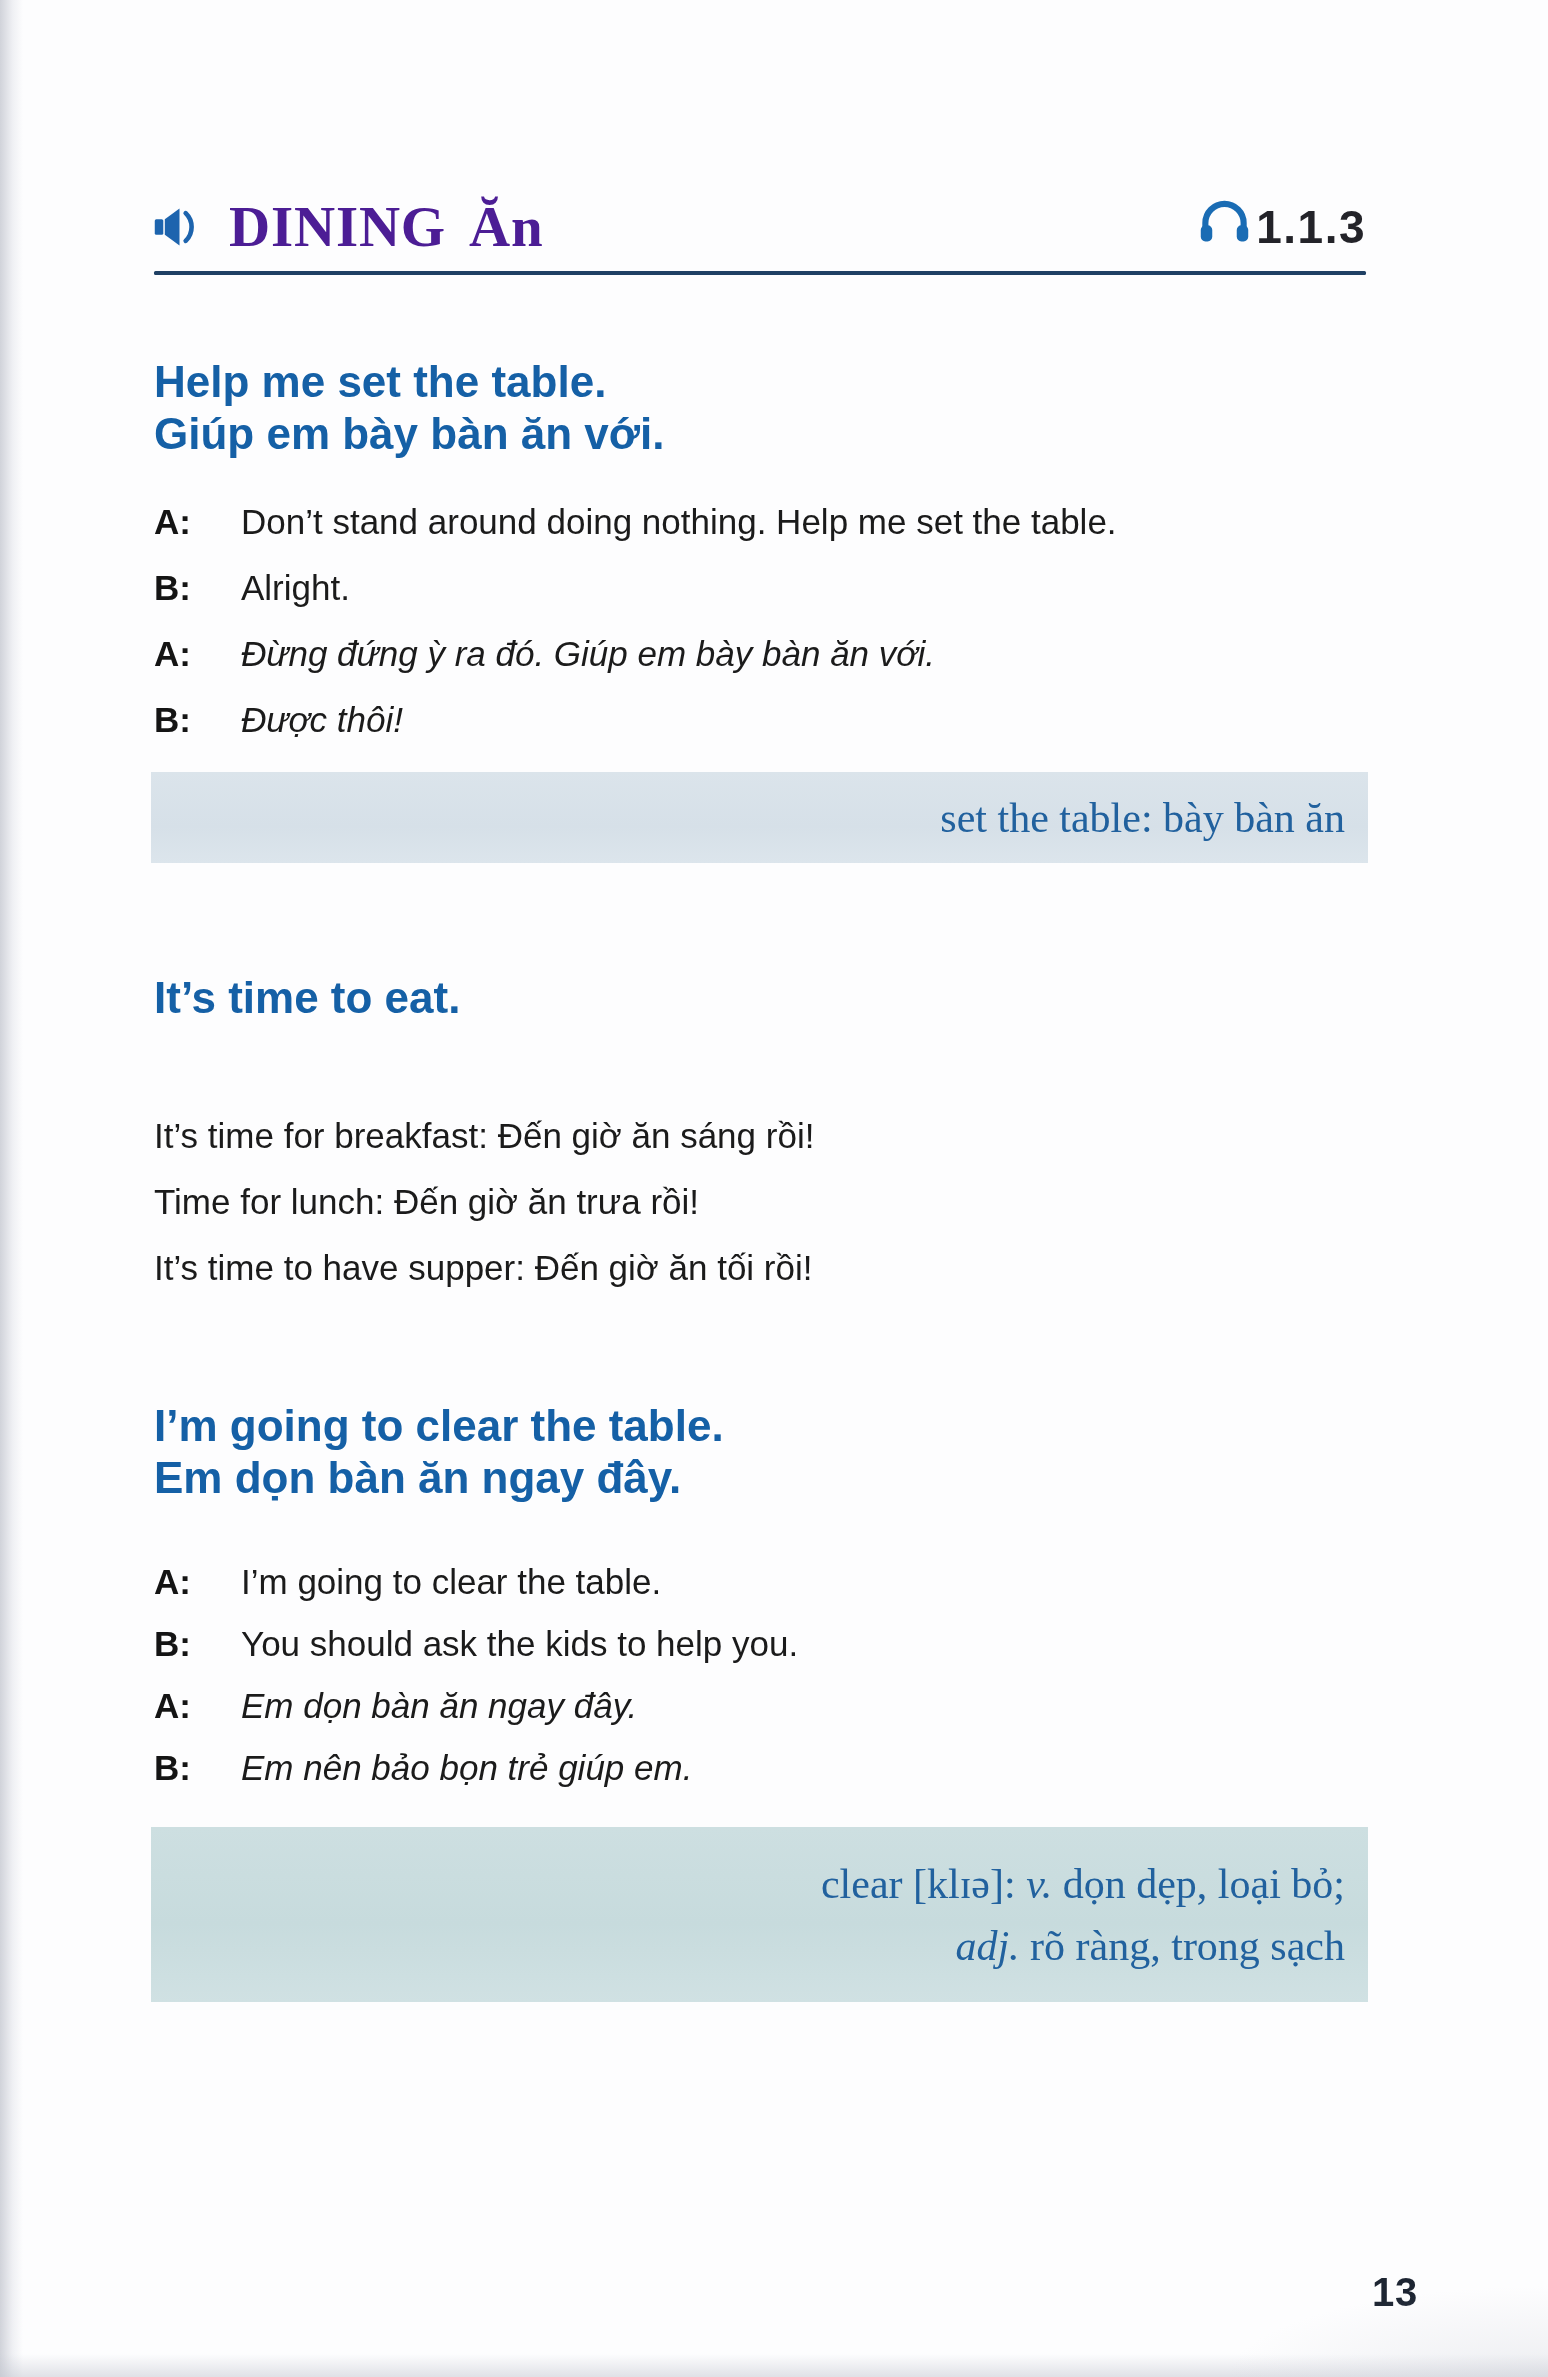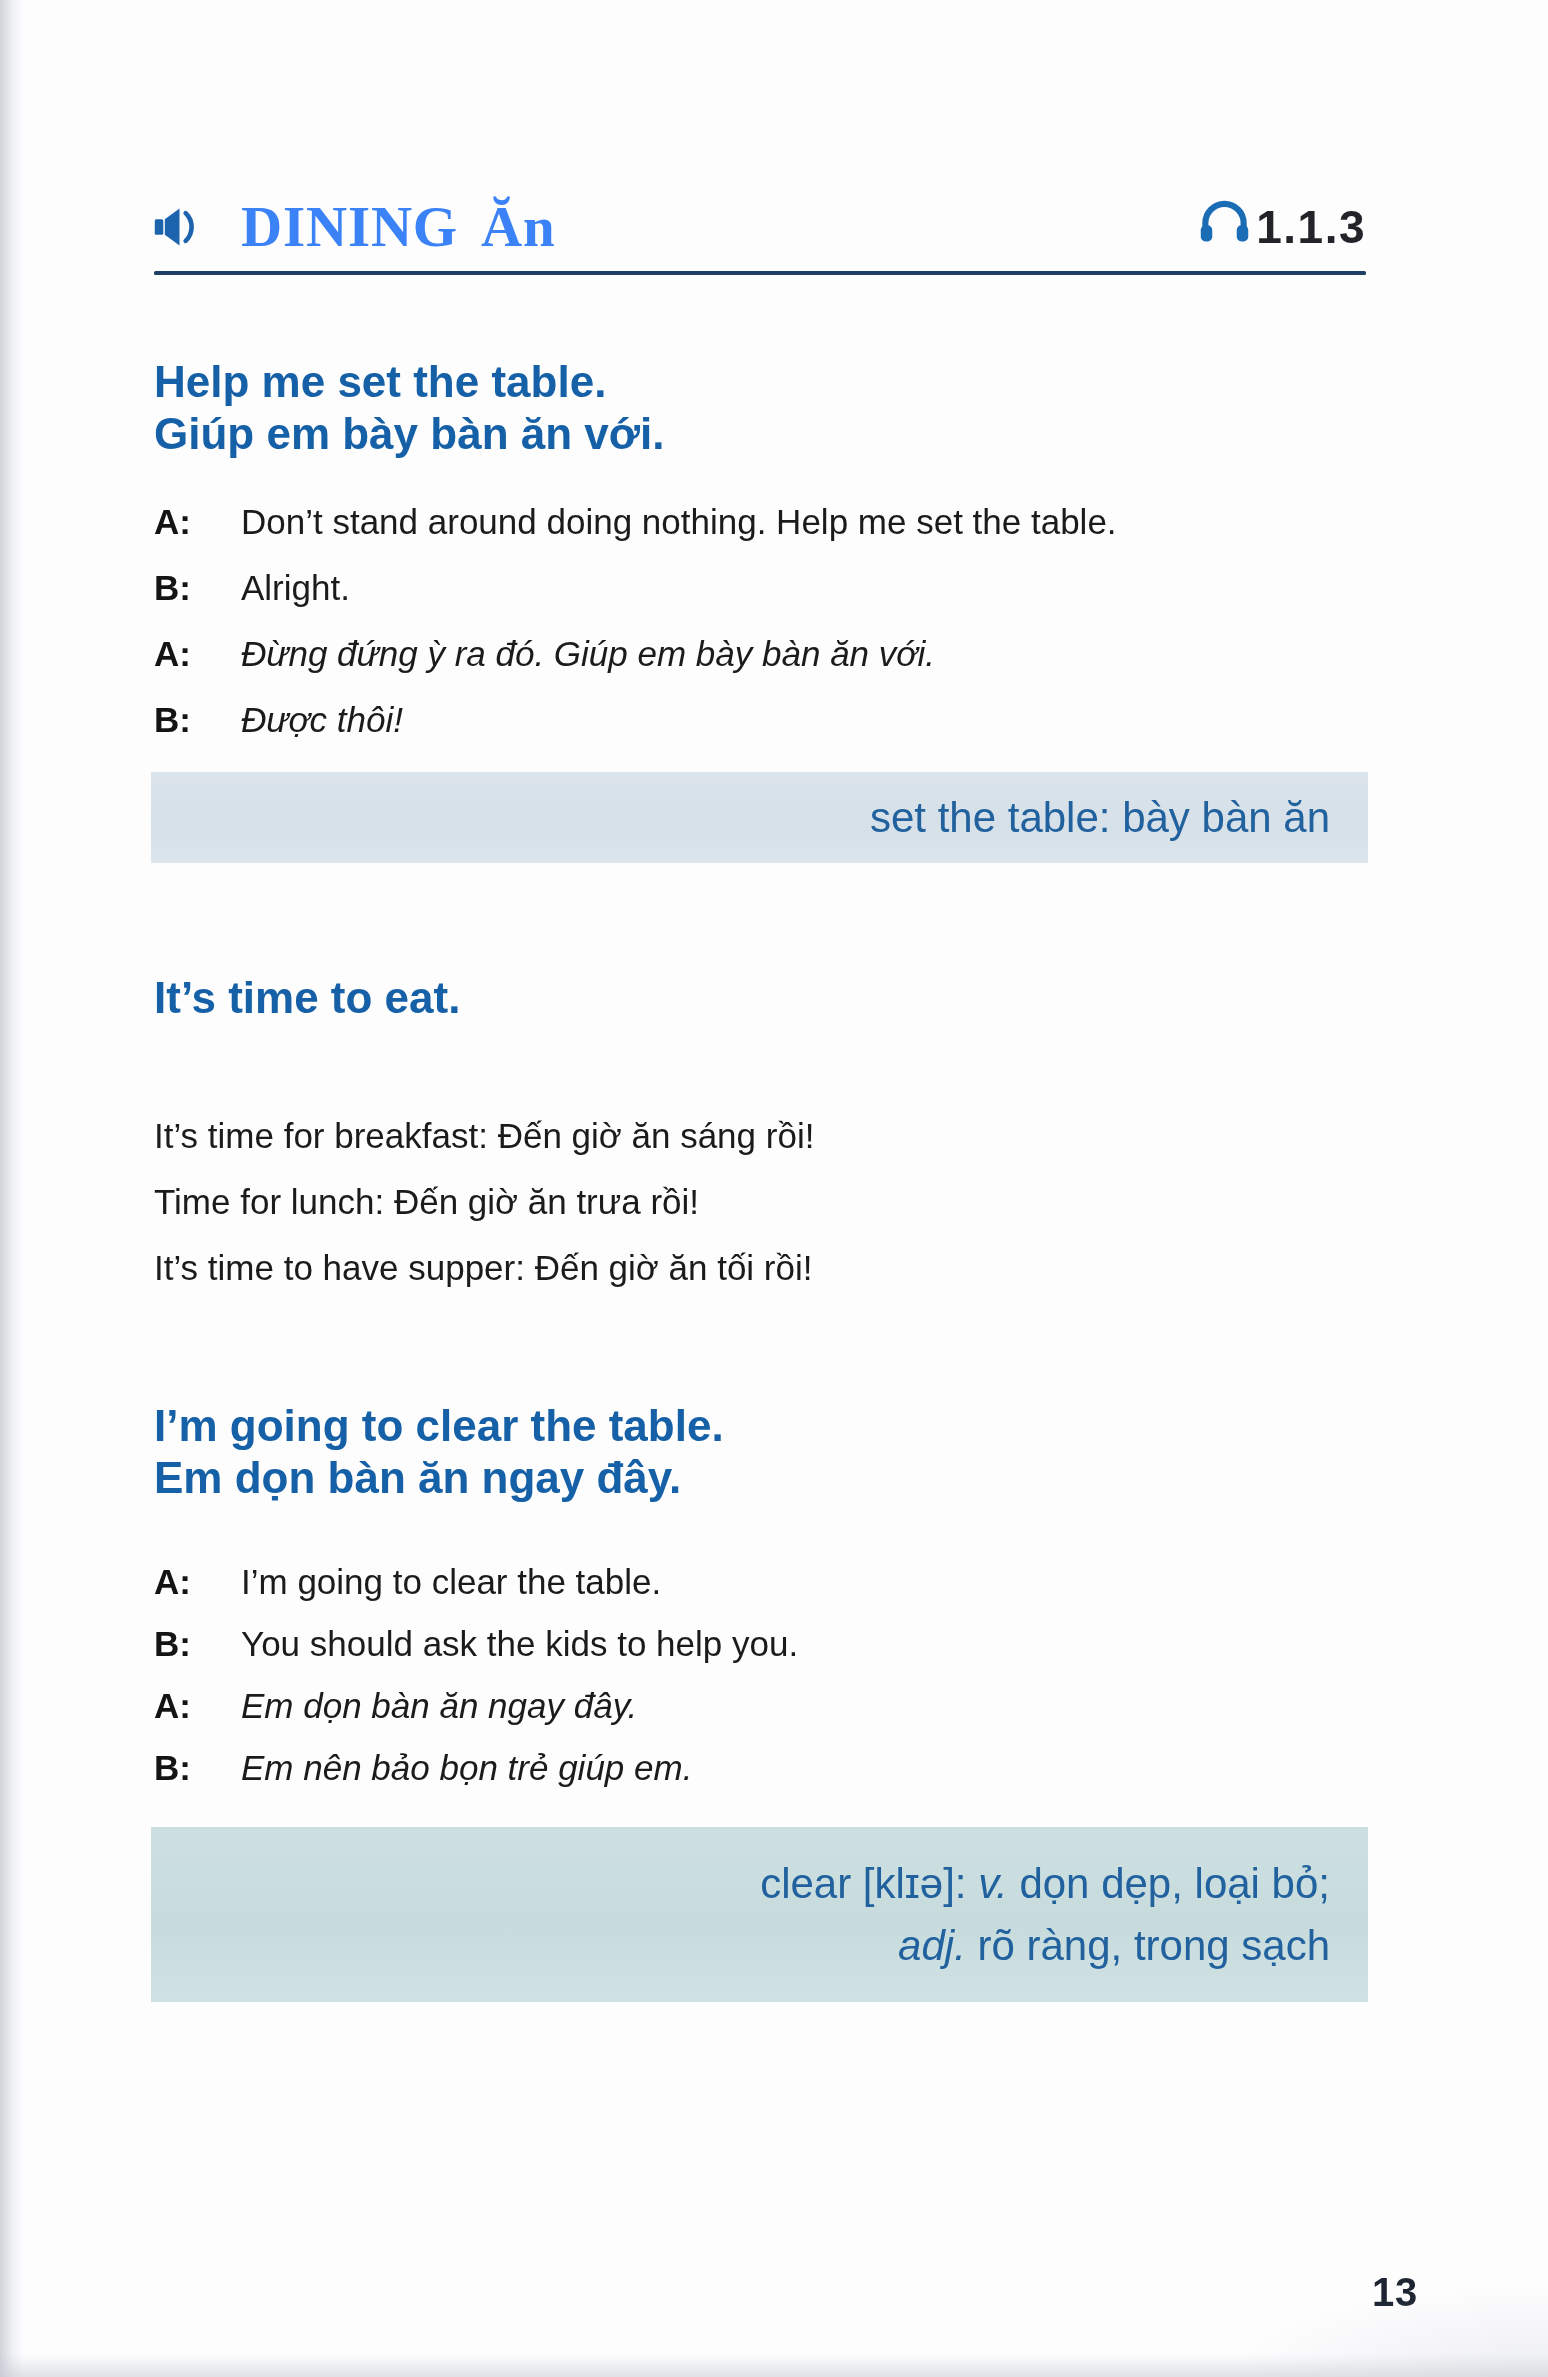--- a/index.html
+++ b/index.html
@@ -34,22 +34,22 @@
 
   
   .header{
     position:absolute;left:154px;right:182px;top:194px;
     height:66px;
     display:flex;align-items:center;justify-content:space-between;
   }
   .header-left{display:flex;align-items:center;}
   .spk-icon{width:51px;height:42px;margin-right:20px;flex:0 0 auto;}
   .page-title{
-    margin:16px;font-family:"Liberation Serif", serif;font-weight:700;
-    font-size:57px;letter-spacing:0.8px;color:#3b82f6;line-height:66px;white-space:nowrap;
+    margin:4px;font-family:"Liberation Serif", serif;font-weight:700;
+    font-size:57px;letter-spacing:0.8px;color:#4c1d95;line-height:66px;white-space:nowrap;
   }
   .title-vi{margin-left:23px;}
   .header-right{display:flex;align-items:flex-start;}
   .hp-icon{width:49px;height:43px;margin-right:7.7px;flex:0 0 auto;}
   .track{font-size:46px;font-weight:600;color:#232329;letter-spacing:1.5px;}
   .rule{
     position:absolute;left:154px;right:182px;top:271px;height:3.8px;
     background:#1f4064;border-radius:1.5px;
   }
 
@@ -76,23 +76,23 @@
   }
   .note1{
     top:772px;height:91px;
     background:linear-gradient(180deg,#dbe4eb,#d6e0e8 60%,#dce5ec);
   }
   .note2{
     top:1827px;height:175px;
     background:linear-gradient(180deg,#cddfe1,#c7dbdd 55%,#d0e1e3);
   }
   .note-line{
-    font-family:Liberation Sans, sans-serif;
+    font-family:Liberation Serif, serif;
     font-size:42px;color:#21619e;line-height:62px;
-    padding-right:38px;white-space:nowrap;
+    padding-right:23px;white-space:nowrap;
   }
   .note-line .it{font-style:italic;}
 
   .page-num{
     position:absolute;left:1372px;top:2270px;
     font-size:40px;font-weight:700;color:#1d2532;letter-spacing:0.8px;
   }
 </style>
 </head>
 <body>

